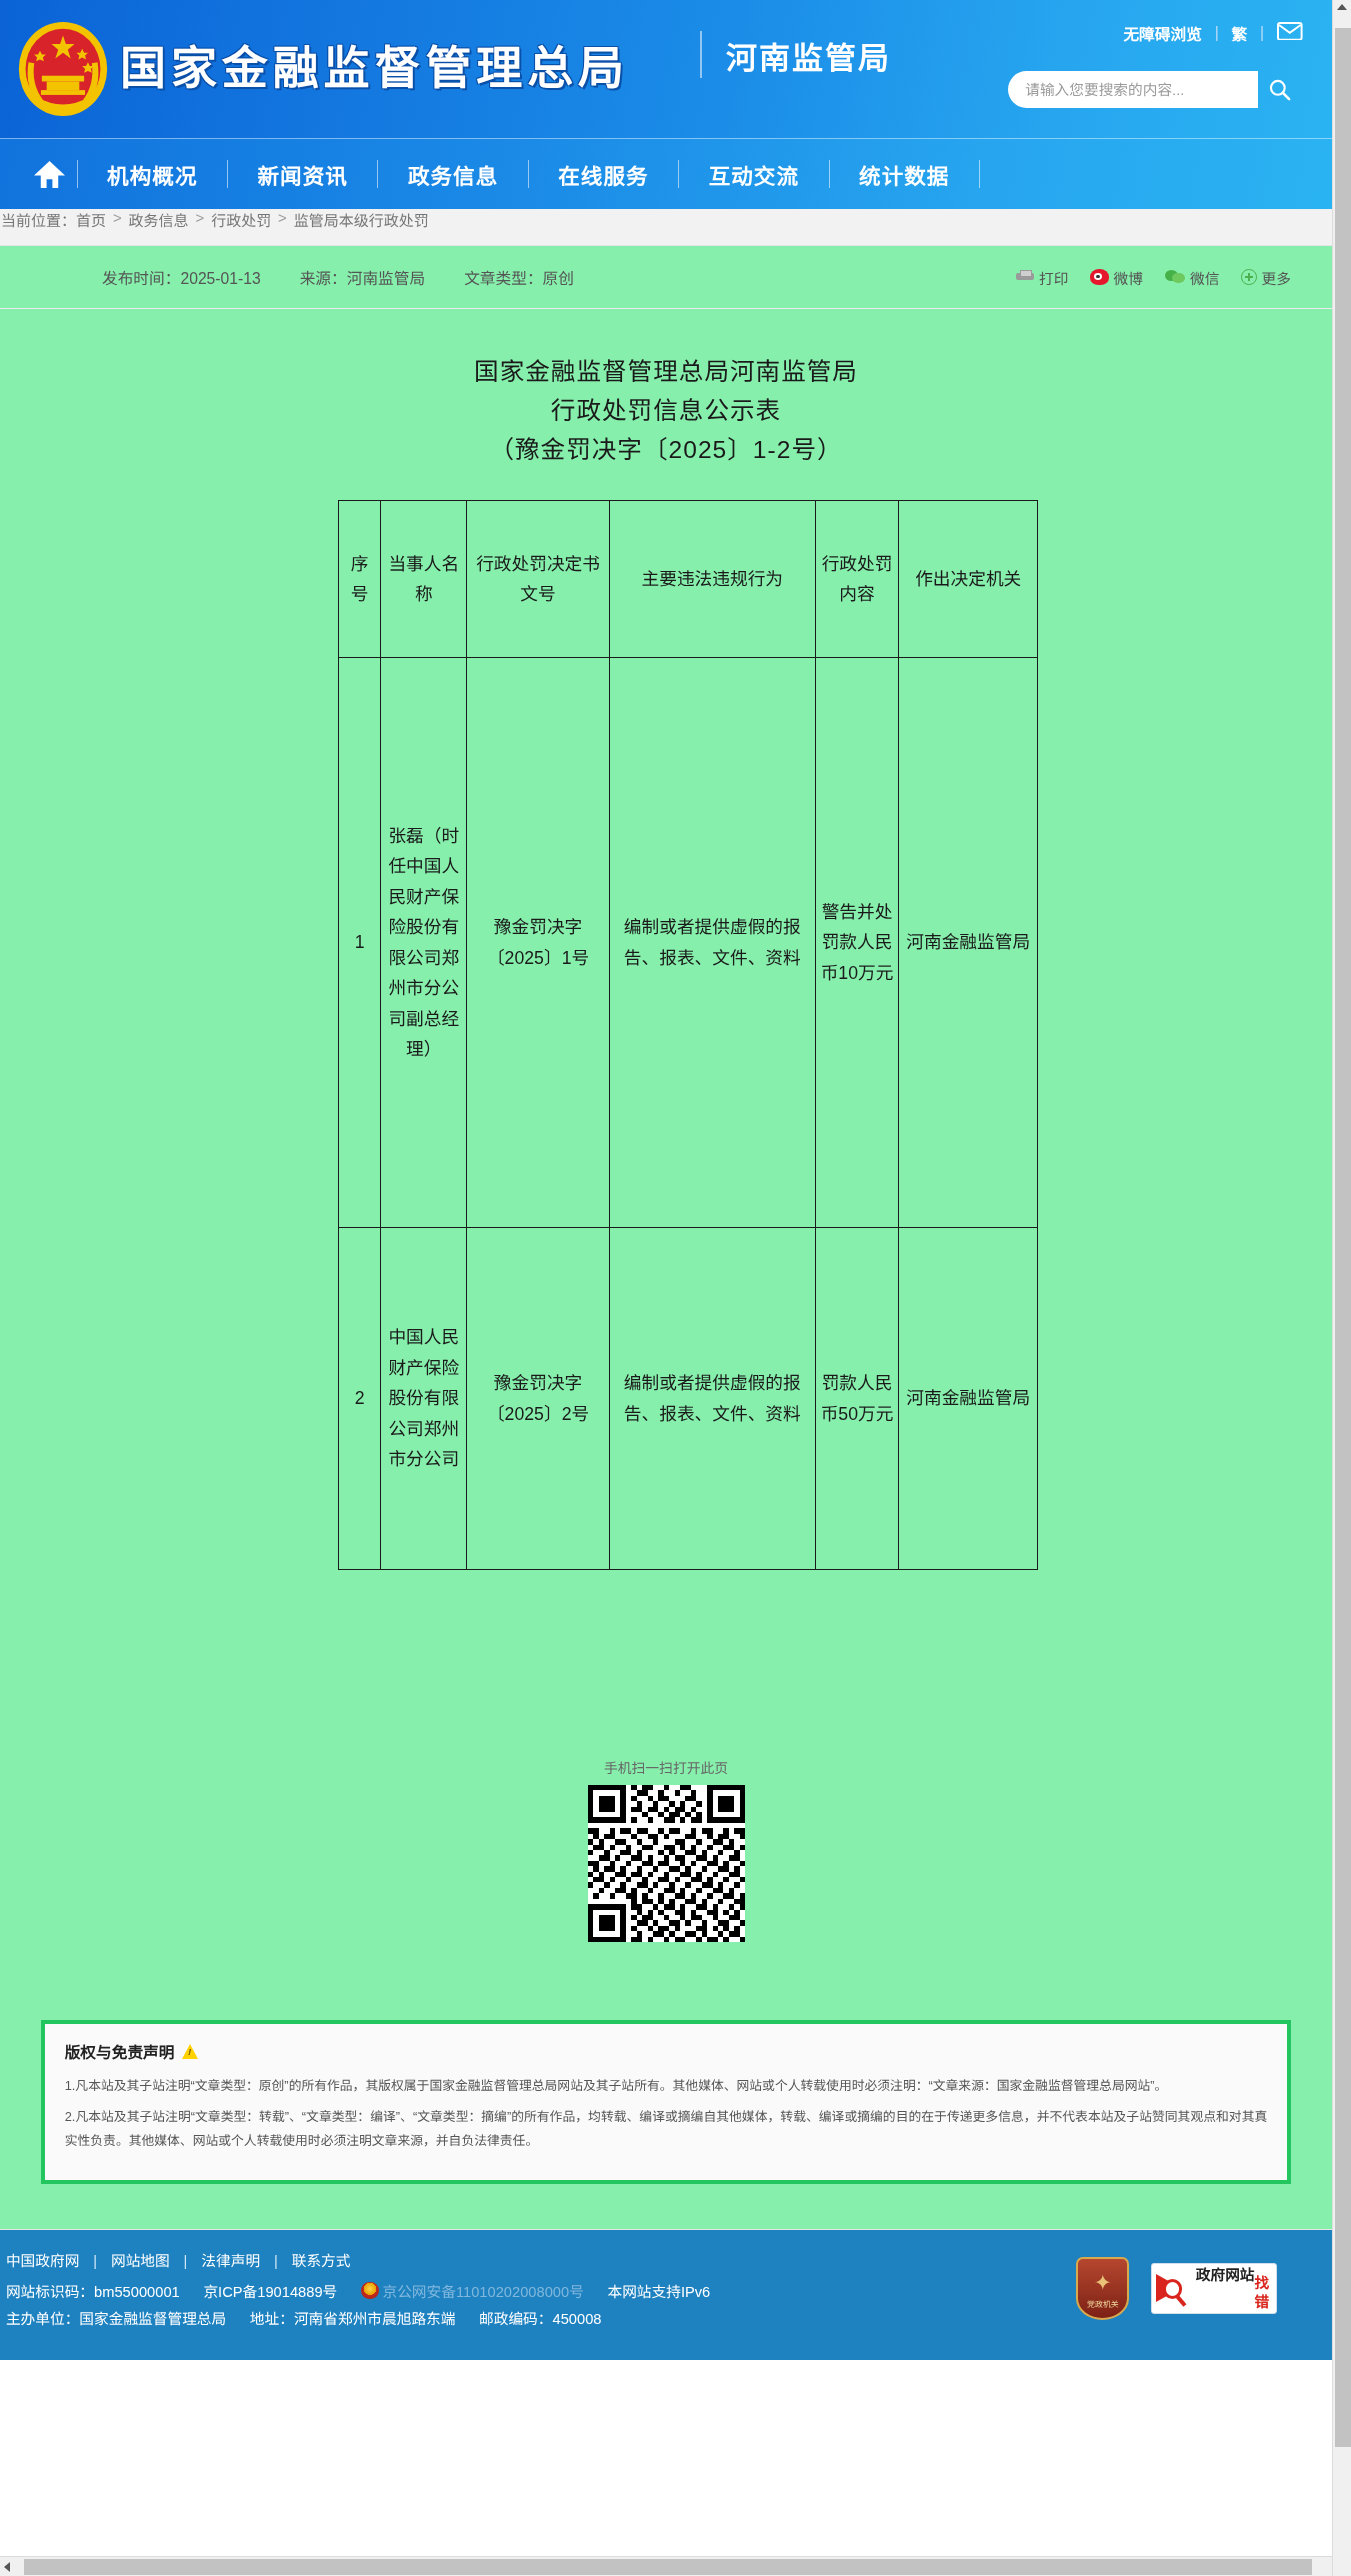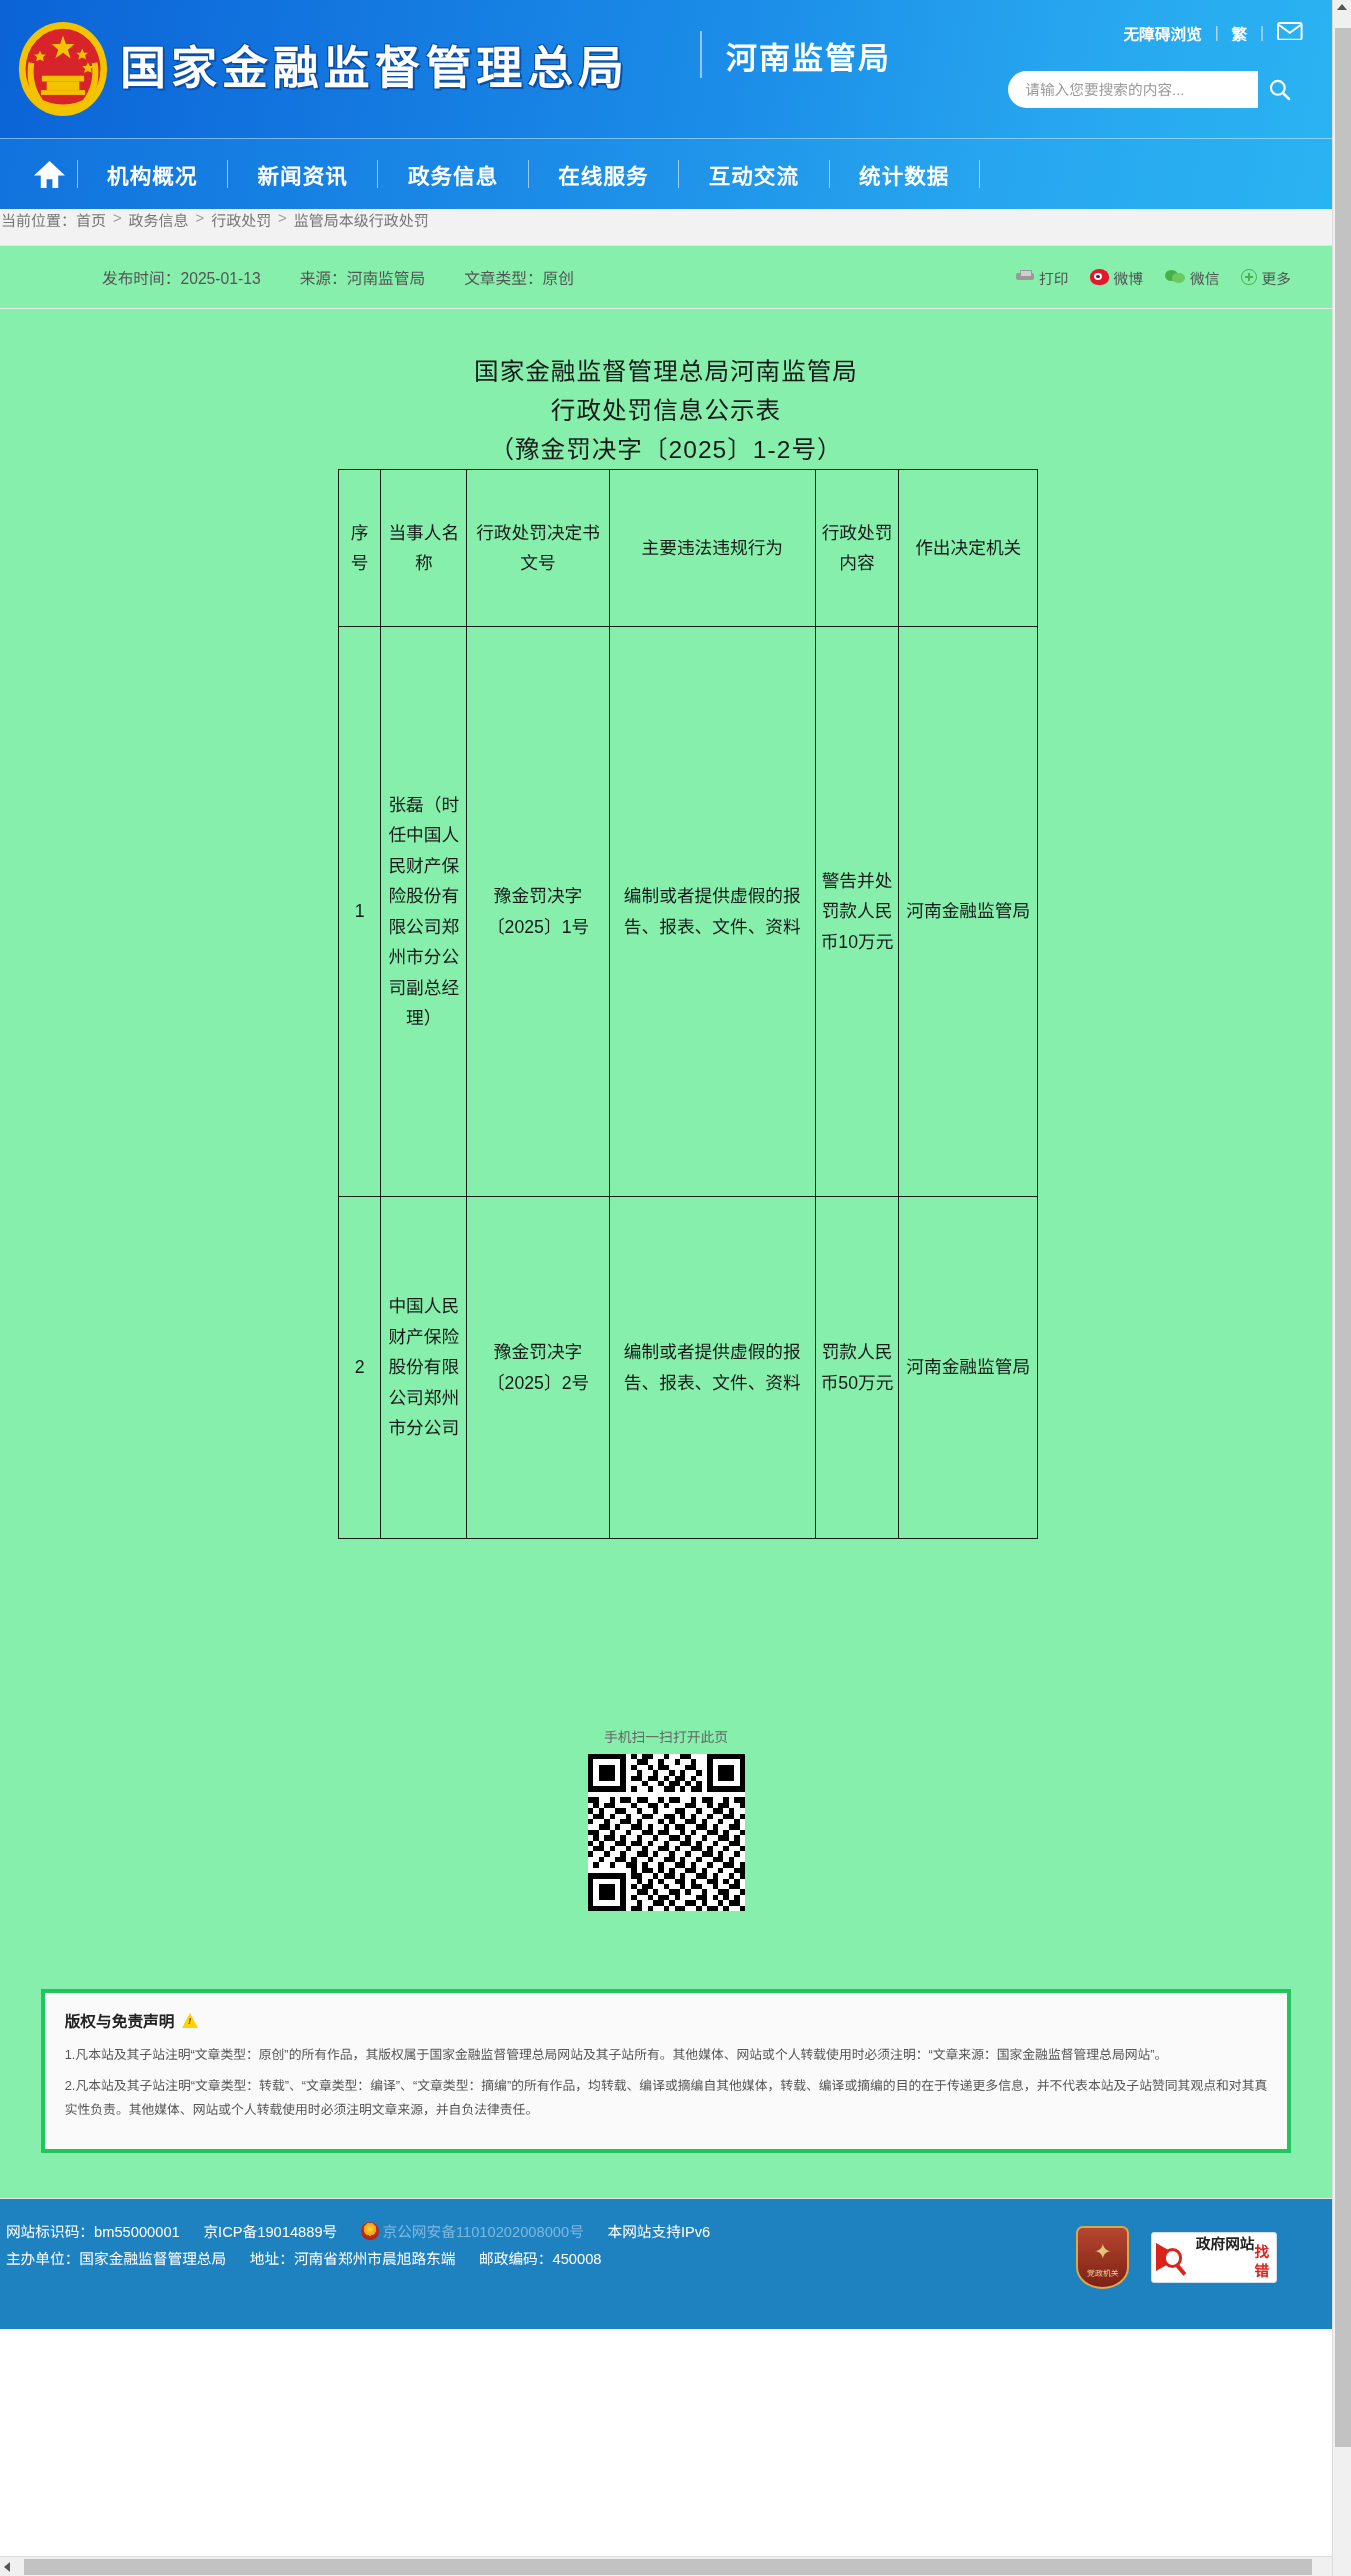--- a/index.html
+++ b/index.html
@@ -153,21 +153,21 @@
   .ico-more:after{content:"";position:absolute;left:6.3px;top:2.9px;width:1.8px;height:7.9px;background:#4caf50;}
 
   .doc-title {
     text-align:center; margin-top:43px;
     font-size:24.6px; color:#1a1a1a; line-height:39px; font-weight:normal;
     font-family:"Liberation Sans","DejaVu Sans",sans-serif;
   }
   .doc-title div{ letter-spacing:1px; }
 
   
-  .tbl-wrap{ display:flex; justify-content:center;padding-left:44px; }
+  .tbl-wrap{ margin-top:31px; display:flex; justify-content:center;padding-left:44px; }
   table.pen {
     border-collapse:collapse;
     width:700px;
     table-layout:fixed;
     font-size:17.7px; color:#1a1a1a;
     line-height:30.5px;
   }
   table.pen td, table.pen th {
     border:1.5px solid #1a1a1a;
     text-align:center; vertical-align:middle;
@@ -664,20 +664,29 @@
         <i class="warn-tri"></i>
       </h4>
       <p>1.凡本站及其子站注明“文章类型：原创”的所有作品，其版权属于国家金融监督管理总局网站及其子站所有。其他媒体、网站或个人转载使用时必须注明：“文章来源：国家金融监督管理总局网站”。</p>
       <p>2.凡本站及其子站注明“文章类型：转载”、“文章类型：编译”、“文章类型：摘编”的所有作品，均转载、编译或摘编自其他媒体，转载、编译或摘编的目的在于传递更多信息，并不代表本站及子站赞同其观点和对其真实性负责。其他媒体、网站或个人转载使用时必须注明文章来源，并自负法律责任。</p>
     </div>
 
     <div class="foot-sep"></div>
   </div>
 
   <div class="footer">
+    <div class="links">
+      <a href="#">中国政府网</a>
+      <span class="bar">|</span>
+      <a href="#">网站地图</a>
+      <span class="bar">|</span>
+      <a href="#">法律声明</a>
+      <span class="bar">|</span>
+      <a href="#">联系方式</a>
+    </div>
     <div class="line">
       <span>网站标识码：bm55000001</span>
       <span class="gap"></span>
       <a href="#" style="color:#fff;text-decoration:none">京ICP备19014889号</a>
       <span class="gap"></span>
       <i class="badge-police"></i>
       <a href="#" class="beian-txt" style="text-decoration:none">京公网安备11010202008000号</a>
       <span class="gap"></span>
       <span>本网站支持IPv6</span>
     </div>

